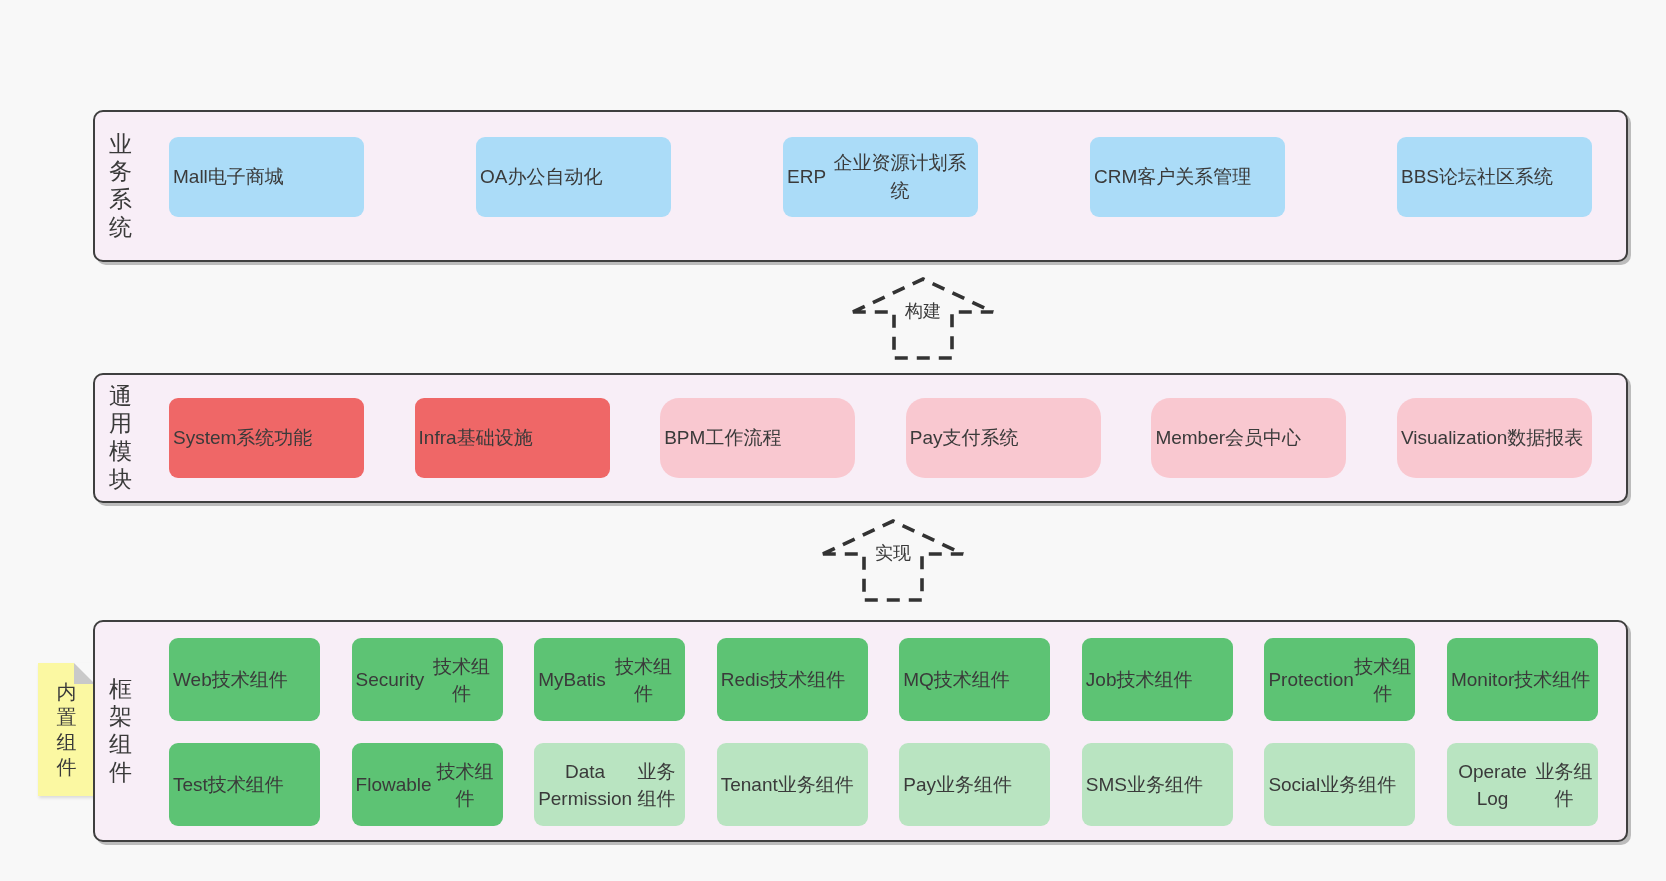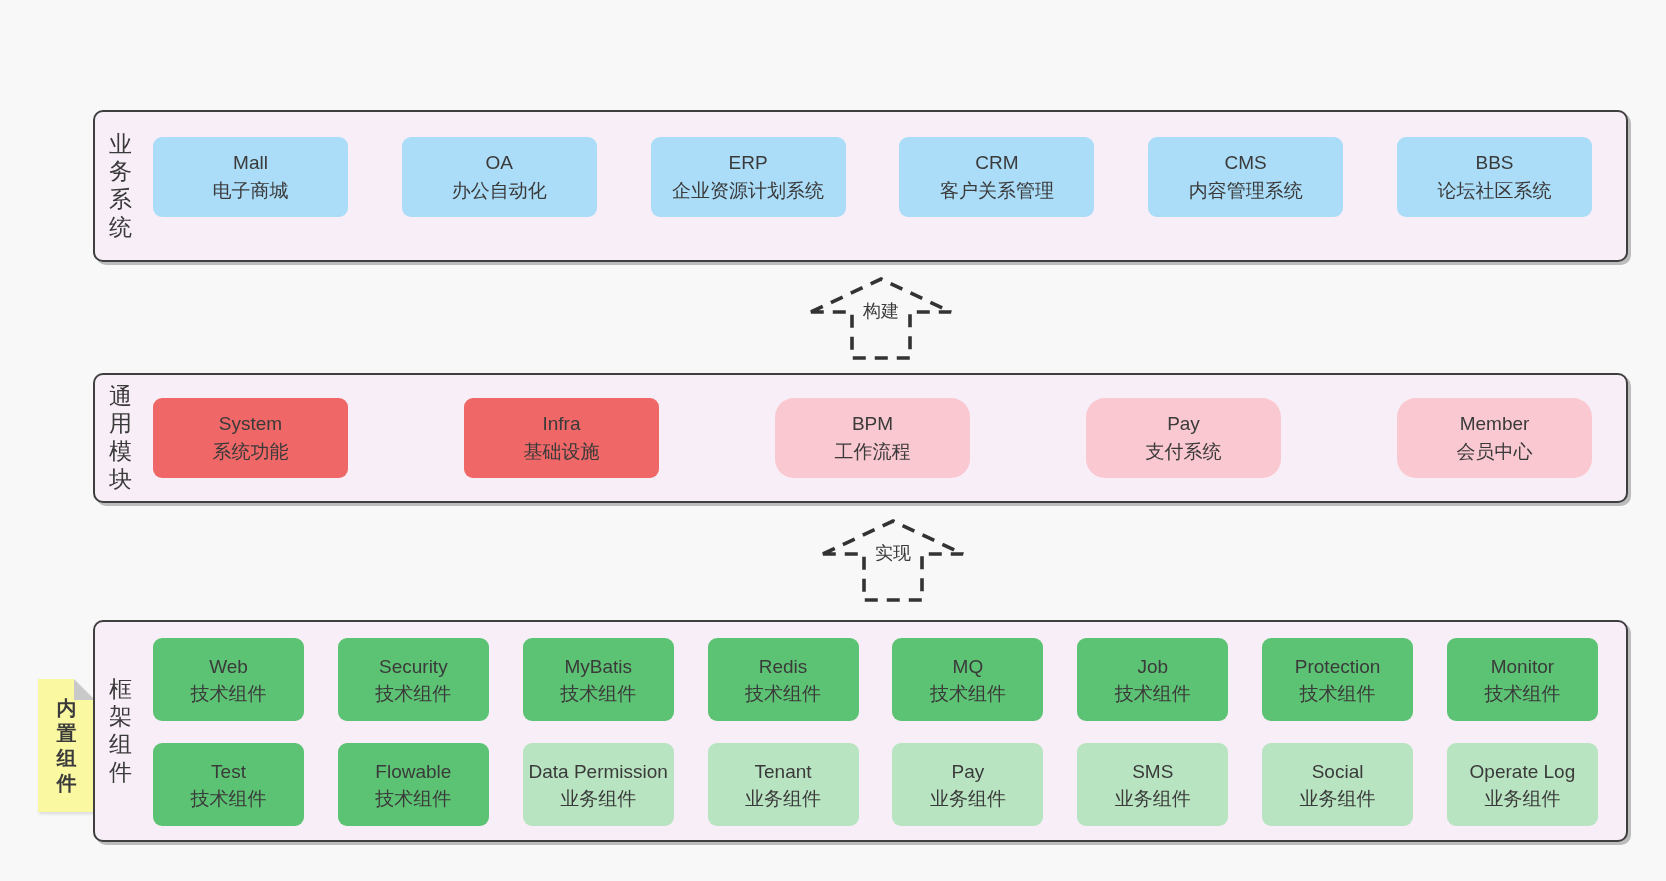--- a/index.html
+++ b/index.html
@@ -54,25 +54,25 @@
   .note .vtext { font-size:20px; line-height:1.25; }
 
   .row {
     position:absolute; left:58px; right:34px;
     display:flex; justify-content:space-between;
   }
   .row8 { right:28px; }
 
   .box {
     border-radius:9px;
-    display:flex; flex-direction:column;
-    align-items:center; justify-content:center;
+    display:flex; 
+    align-items:center; justify-content:flex-start;
     text-align:center;
     font-size:19px; line-height:28px;
-    padding:0 4px; box-sizing:border-box;
+    padding:0 4px; box-sizing:border-box;margin-left:16px;
   }
   .w6 { width:195px; height:80px; }
   .w8 { width:151px; height:83px; line-height:27px; }
   .blue        { background:#abdcf8; }
   .red         { background:#ef6767; }
   .pink        { background:#f9c8d0;border-radius:19px; }
   .green       { background:#5dc374; }
   .green-light { background:#b9e4c1; }
 
   
@@ -85,21 +85,21 @@
     font-size:18px; padding:0 3px;
     white-space:nowrap;
   }
 </style>
 </head>
 <body>
 
 <div class="canvas">
 
 
-  <div class="note" style="top:679px; height:133px;font-weight:bold;">
+  <div class="note" style="top:663px; height:133px;">
     <div class="vtext">内置组件</div>
   </div>
 
   <div class="panel" style="top:110px; height:152px;">
     <div class="panel-label">
       <div class="vtext">业务系统</div>
     </div>
     <div class="row" style="top:25px;">
       <div class="box w6 blue">
         <div>Mall</div>
@@ -111,31 +111,27 @@
       </div>
       <div class="box w6 blue">
         <div>ERP</div>
         <div>企业资源计划系统</div>
       </div>
       <div class="box w6 blue">
         <div>CRM</div>
         <div>客户关系管理</div>
       </div>
       <div class="box w6 blue">
-        <div>CMS</div>
-        <div>内容管理系统</div>
-      </div>
-      <div class="box w6 blue">
         <div>BBS</div>
         <div>论坛社区系统</div>
       </div>
     </div>
   </div>
 
-  <div class="arrow" style="left:806px; top:272px;">
+  <div class="arrow" style="left:848px; top:272px;">
     <svg viewBox="0 0 150 92">
       <path d="M5 40 L75 7 L145 40 L104 40 L104 86 L46 86 L46 40 Z" fill="none" stroke="#333333" stroke-width="3.6" stroke-dasharray="13 9"></path>
     </svg>
     <span class="arrow-label">构建</span>
   </div>
 
   <div class="panel" style="top:373px; height:130px;">
     <div class="panel-label">
       <div class="vtext">通用模块</div>
     </div>
@@ -152,20 +148,24 @@
         <div>BPM</div>
         <div>工作流程</div>
       </div>
       <div class="box w6 pink">
         <div>Pay</div>
         <div>支付系统</div>
       </div>
       <div class="box w6 pink">
         <div>Member</div>
         <div>会员中心</div>
+      </div>
+      <div class="box w6 pink">
+        <div>Visualization</div>
+        <div>数据报表</div>
       </div>
     </div>
   </div>
 
   <div class="arrow" style="left:818px; top:514px;">
     <svg viewBox="0 0 150 92">
       <path d="M5 40 L75 7 L145 40 L104 40 L104 86 L46 86 L46 40 Z" fill="none" stroke="#333333" stroke-width="3.6" stroke-dasharray="13 9"></path>
     </svg>
     <span class="arrow-label">实现</span>
   </div>

